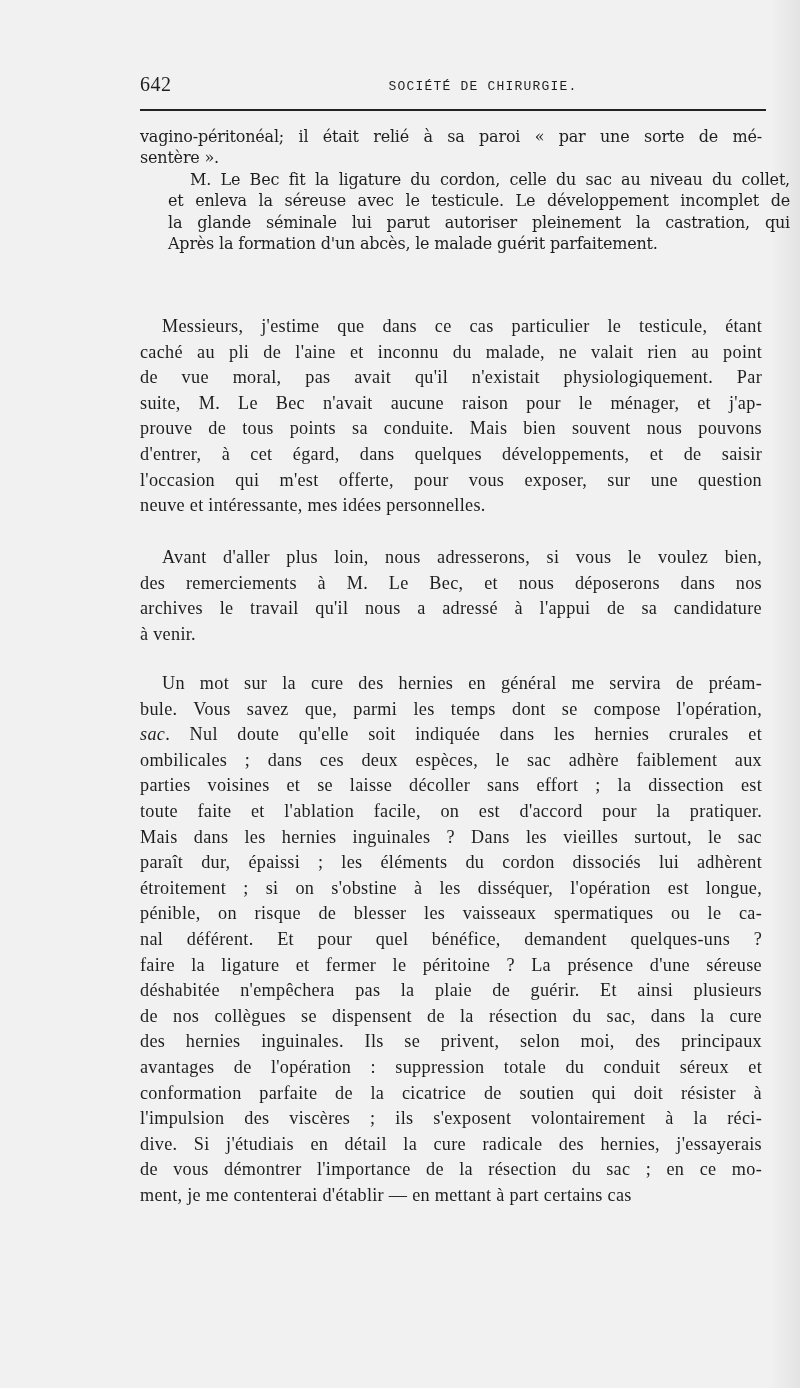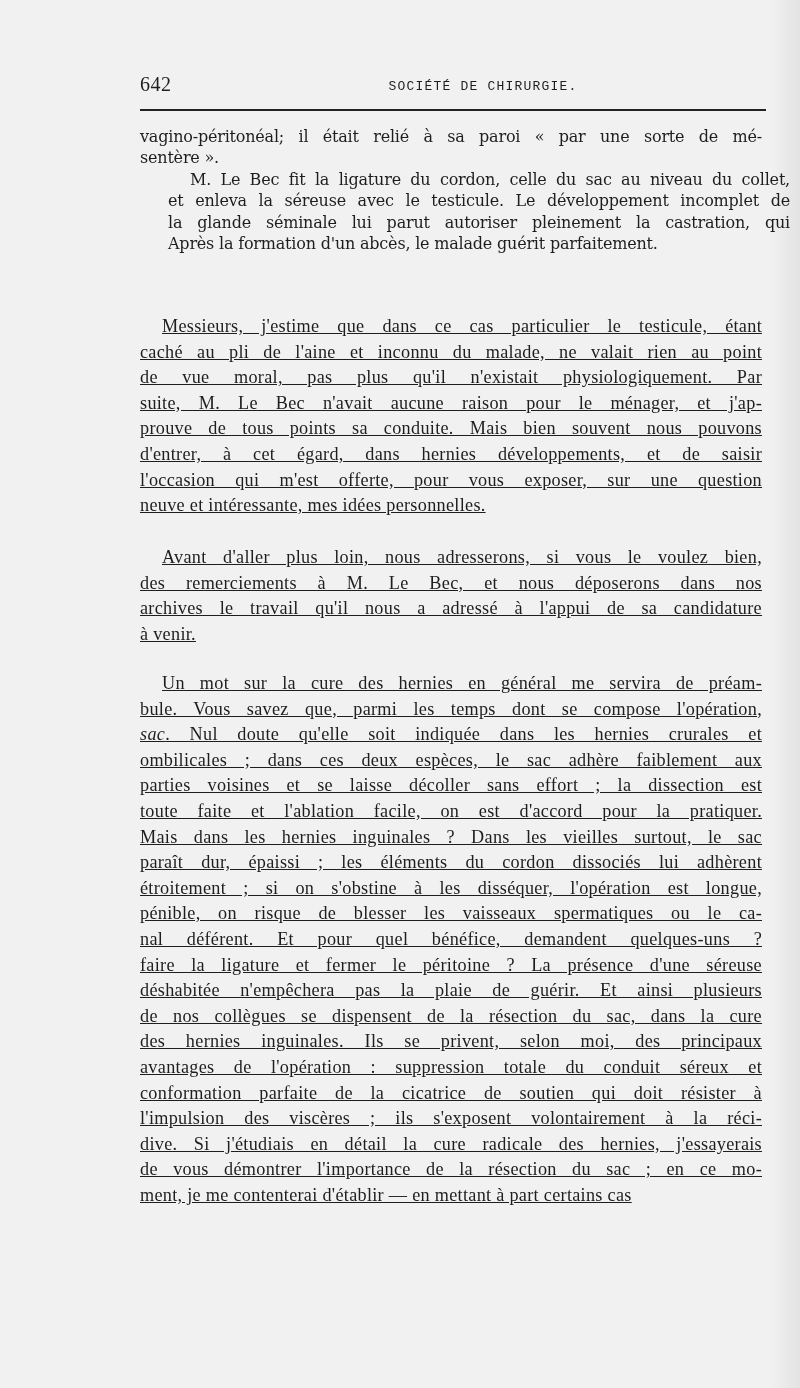--- a/index.html
+++ b/index.html
@@ -71,21 +71,20 @@
       font-family: "DejaVu Serif", serif;
       letter-spacing: -0.2px;
     }
     .large-para {
       font-size: 18.2px;
       line-height: 25.6px;
       text-align: justify;
       margin: 0;
       font-family: "Liberation Serif", serif;
       letter-spacing: 0.3px;
-      text-decoration: underline;
     }
     .line {
       display: block;
       text-align: justify;
       text-align-last: justify;
       white-space: nowrap;
     }
     .line.last {
       text-align-last: left;
     }
@@ -118,24 +117,24 @@
       <span class="line">et enleva la séreuse avec le testicule. Le développement incomplet de</span>
       <span class="line">la glande séminale lui parut autoriser pleinement la castration, qui</span>
       <span class="line last">Après la formation d'un abcès, le malade guérit parfaitement.</span>
     </p>
 </div>
 
 <div class="text-block" style="top:314px;">
   <p class="large-para">
       <span class="line first-indent">Messieurs, j'estime que dans ce cas particulier le testicule, étant</span>
       <span class="line">caché au pli de l'aine et inconnu du malade, ne valait rien au point</span>
-      <span class="line">de vue moral, pas plus qu'il n'existait physiologiquement. Par</span>
+      <span class="line">de vue moral, pas avait qu'il n'existait physiologiquement. Par</span>
       <span class="line">suite, M. Le Bec n'avait aucune raison pour le ménager, et j'ap-</span>
       <span class="line">prouve de tous points sa conduite. Mais bien souvent nous pouvons</span>
-      <span class="line">d'entrer, à cet égard, dans hernies développements, et de saisir</span>
+      <span class="line">d'entrer, à cet égard, dans quelques développements, et de saisir</span>
       <span class="line">l'occasion qui m'est offerte, pour vous exposer, sur une question</span>
       <span class="line last">neuve et intéressante, mes idées personnelles.</span>
     </p>
 </div>
 
 <div class="text-block" style="top:545px;">
   <p class="large-para">
       <span class="line first-indent">Avant d'aller plus loin, nous adresserons, si vous le voulez bien,</span>
       <span class="line">des remerciements à M. Le Bec, et nous déposerons dans nos</span>
       <span class="line">archives le travail qu'il nous a adressé à l'appui de sa candidature</span>

